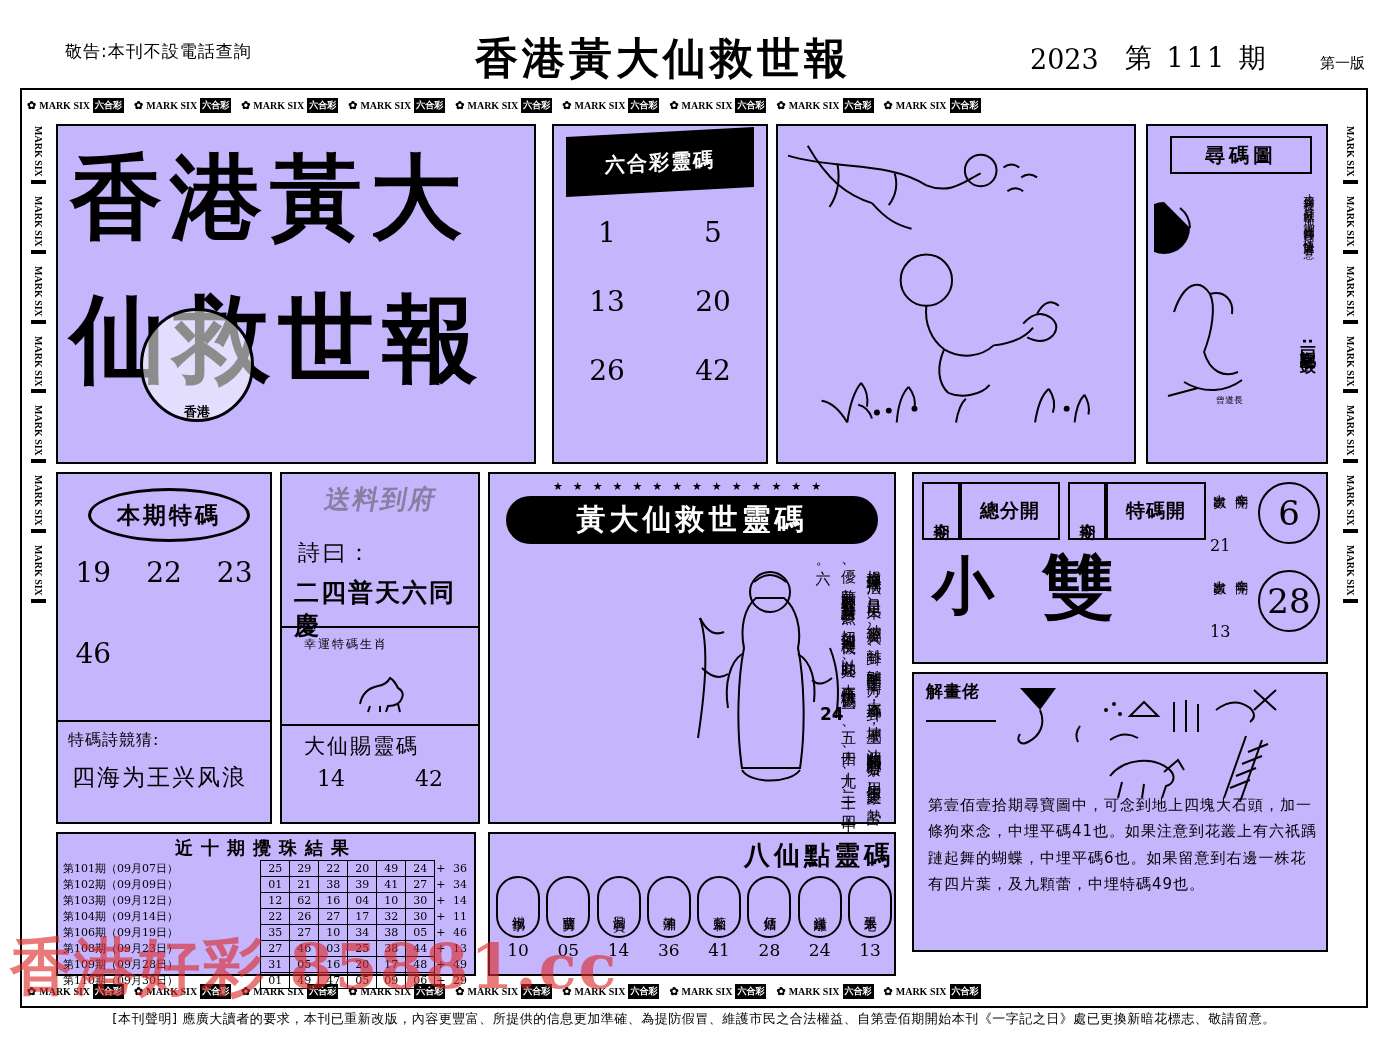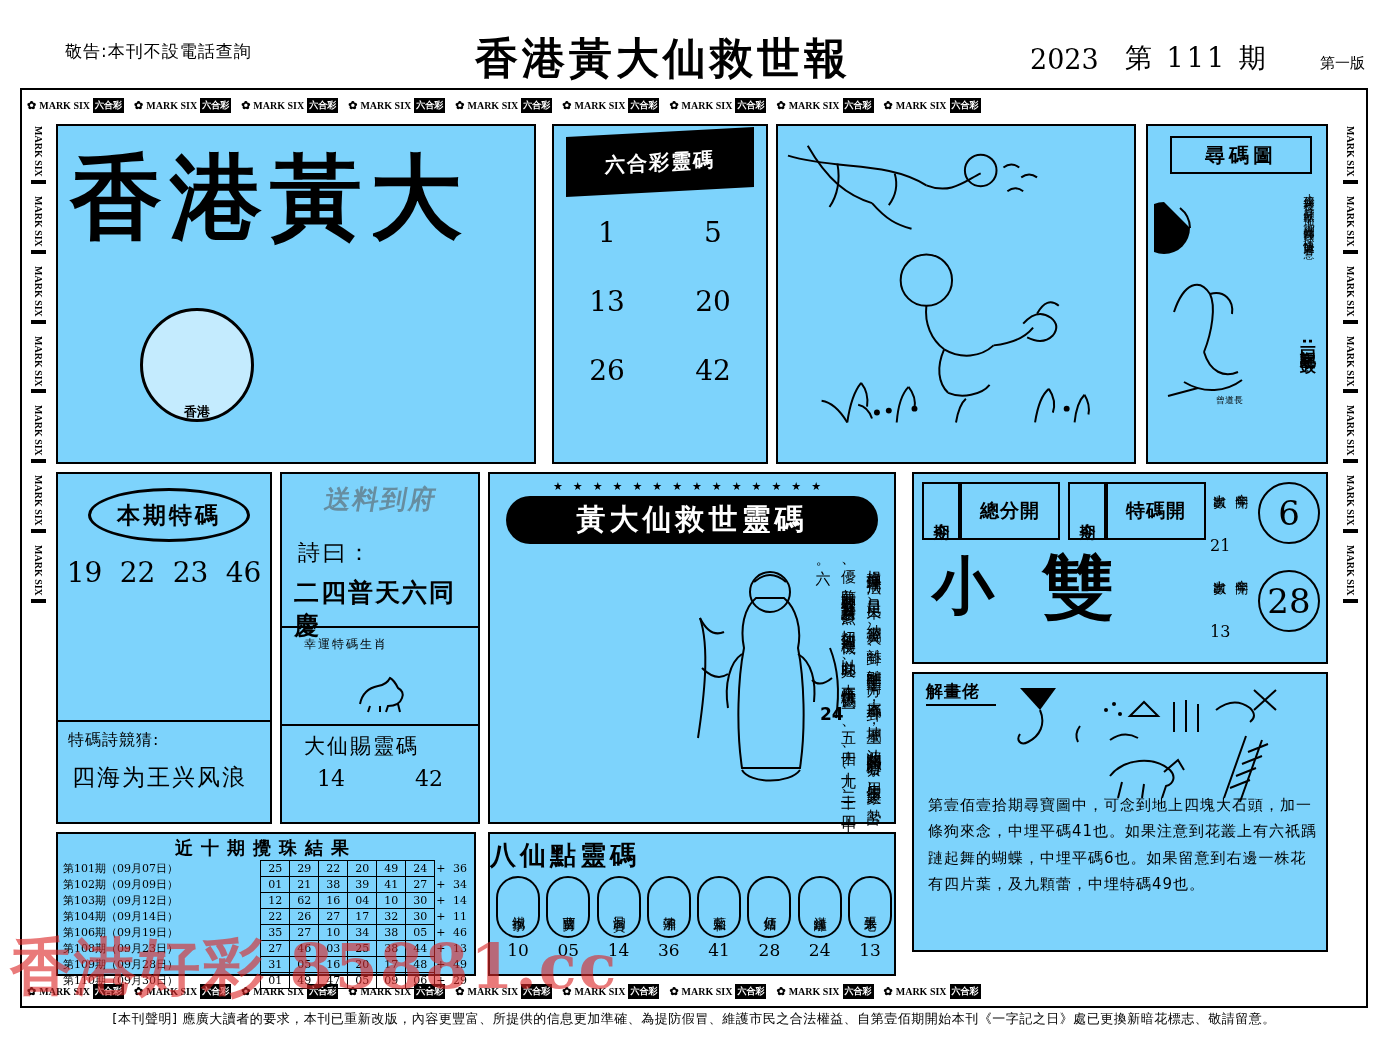--- a/index.html
+++ b/index.html
@@ -21,21 +21,21 @@
   .mark-bottom{left:22px;top:976px;width:1344px;height:30px;}
   .mark-left{left:22px;top:120px;width:32px;height:856px;flex-direction:column;}
   .mark-right{left:1334px;top:120px;width:32px;height:856px;flex-direction:column;}
   .mk{display:flex;align-items:center;gap:3px;font-size:10px;font-weight:bold;font-family:"Liberation Serif",serif;white-space:nowrap;padding:0 5px;}
   .mk .cn{font-size:9px;background:#000;color:#fff;padding:1px 2px;letter-spacing:0px;}
   .mk .flower{font-size:11px;}
   .vmk{writing-mode:vertical-rl;text-orientation:mixed;font-size:10px;font-weight:bold;font-family:"Liberation Serif",serif;padding:6px 0;display:flex;align-items:center;gap:3px;}
   .vmk .cn{background:#000;color:#fff;font-size:9px;padding:2px 1px;}
 
   
-  .box{position:absolute;border:2px solid #000;box-sizing:border-box;background:#7dd3fc;}
+  .box{position:absolute;border:2px solid #000;box-sizing:border-box;background:#c4b5fd;}
 
   
   .logobox{left:56px;top:124px;width:480px;height:340px;}
   .logo-l1{position:absolute;left:12px;top:10px;font-size:92px;font-weight:bold;font-family:"DejaVu Serif",serif;letter-spacing:8px;white-space:nowrap;}
   .logo-l2{position:absolute;left:12px;top:150px;font-size:96px;font-weight:bold;font-family:"DejaVu Serif",serif;letter-spacing:8px;white-space:nowrap;}
   .stamp{position:absolute;left:82px;top:182px;width:108px;height:108px;border:3px solid #000;border-radius:50%;display:flex;align-items:flex-end;justify-content:center;font-size:15px;font-weight:bold;background:rgba(255,255,255,0.55);}
   .stamp span{font-size:13px;line-height:1.1;text-align:center;}
 
   
   .resbox{left:552px;top:124px;width:216px;height:340px;}
@@ -48,21 +48,21 @@
 
   
   .xunbox{left:1146px;top:124px;width:182px;height:340px;}
   .xun-title{position:absolute;left:22px;top:10px;width:138px;height:34px;border:2px solid #000;display:flex;align-items:center;justify-content:center;font-size:20px;font-weight:bold;letter-spacing:4px;}
   .xun-v{position:absolute;right:10px;top:58px;writing-mode:vertical-rl;font-size:11px;line-height:1.5;height:200px;letter-spacing:2px;}
   .xun-big{position:absolute;right:8px;top:212px;writing-mode:vertical-rl;font-size:16px;font-weight:bold;}
 
   
   .tmbox{left:56px;top:472px;width:216px;height:352px;}
   .oval{position:absolute;left:30px;top:14px;width:156px;height:48px;border:3px solid #000;border-radius:50%;display:flex;align-items:center;justify-content:center;font-size:23px;font-weight:bold;letter-spacing:3px;}
-  .tmgrid{position:absolute;left:0;top:82px;width:100%;display:grid;grid-template-columns:1fr 1fr 1fr 1fr;row-gap:48px;justify-items:center;font-size:28px;font-family:"DejaVu Serif",serif;}
+  .tmgrid{position:absolute;left:0;top:82px;width:100%;display:grid;grid-template-columns:1fr 1fr 1fr;row-gap:48px;justify-items:center;font-size:28px;font-family:"DejaVu Serif",serif;}
   .tm-hr{position:absolute;left:0;top:246px;width:100%;border-top:2px solid #000;}
   .tm-sub{position:absolute;left:10px;top:256px;font-size:16px;letter-spacing:1px;}
   .tm-line{position:absolute;left:14px;top:288px;font-size:23px;letter-spacing:2px;font-family:"DejaVu Serif",serif;}
 
   
   .poembox{left:280px;top:472px;width:200px;height:352px;}
   .poem-banner{position:absolute;left:4px;top:4px;width:190px;height:42px;display:flex;align-items:center;justify-content:center;font-size:26px;font-weight:bold;color:#555;opacity:.55;letter-spacing:2px;transform:skewX(-10deg);}
   .poem-l1{position:absolute;left:16px;top:64px;font-size:22px;letter-spacing:3px;}
   .poem-l2{position:absolute;left:12px;top:102px;font-size:25px;letter-spacing:2px;font-weight:bold;}
   .poem-hr{position:absolute;left:0;top:152px;width:100%;border-top:2px solid #000;}
@@ -83,36 +83,36 @@
   .openbox{left:912px;top:472px;width:416px;height:192px;}
   .ob-tag{position:absolute;border:2px solid #000;display:flex;align-items:center;justify-content:center;font-size:16px;font-weight:bold;writing-mode:vertical-rl;letter-spacing:1px;}
   .ob-lbl{position:absolute;font-size:17px;font-weight:bold;letter-spacing:1px;border:2px solid #000;display:flex;align-items:center;justify-content:center;}
   .ob-big1{position:absolute;left:18px;top:70px;font-size:62px;font-weight:bold;font-family:"DejaVu Serif",serif;}
   .ob-big2{position:absolute;left:128px;top:66px;font-size:72px;font-weight:bold;font-family:"DejaVu Serif",serif;}
   .ob-vtext{position:absolute;writing-mode:vertical-rl;font-size:13px;line-height:1.4;letter-spacing:1px;}
   .circle{position:absolute;border:2px solid #000;border-radius:50%;display:flex;align-items:center;justify-content:center;font-size:34px;font-family:"DejaVu Serif",serif;}
 
   
   .expbox{left:912px;top:672px;width:416px;height:280px;}
-  .exp-title{position:absolute;left:12px;top:8px;width:70px;font-size:17px;font-weight:bold;line-height:1.15;letter-spacing:1px;border-bottom:2px solid #000;padding-bottom:2px;}
+  .exp-title{position:absolute;left:12px;top:8px;width:70px;font-size:17px;font-weight:bold;line-height:1.15;letter-spacing:1px;border-bottom:2px solid #000;padding-bottom:18px;}
   .exp-text{position:absolute;left:14px;top:118px;width:390px;font-size:15px;line-height:1.75;letter-spacing:1px;}
 
   
   .tenbox{left:56px;top:832px;width:420px;height:144px;}
   .ten-title{position:absolute;left:0;top:2px;width:100%;text-align:center;font-size:18px;font-weight:bold;letter-spacing:8px;}
   .ten-table{position:absolute;left:4px;top:26px;width:412px;border-collapse:collapse;font-size:11px;font-family:"DejaVu Serif",serif;}
   .ten-table td{padding:0 1px;white-space:nowrap;}
   .ten-label{text-align:left;}
   .ten-n{width:26px;height:15px;text-align:center;border:1px solid #000;border-radius:50%;}
   .ten-sp{width:8px;}
   .ten-last{text-align:center;}
 
   
   .eightbox{left:488px;top:832px;width:408px;height:144px;}
-  .eight-title{position:absolute;left:0;top:4px;width:100%;text-align:left;font-size:26px;font-weight:bold;letter-spacing:4px;font-family:"DejaVu Serif",serif;}
+  .eight-title{position:absolute;left:0;top:4px;width:100%;text-align:right;font-size:26px;font-weight:bold;letter-spacing:4px;font-family:"DejaVu Serif",serif;}
   .eight-row{position:absolute;left:6px;top:42px;width:396px;display:flex;justify-content:space-between;}
   .eight-cell{width:44px;text-align:center;}
   .eight-pill{height:58px;border:2px solid #000;border-radius:22px;display:flex;align-items:center;justify-content:center;}
   .eight-name{writing-mode:vertical-rl;font-size:13px;line-height:1.1;letter-spacing:1px;margin:0 auto;}
   .eight-num{margin-top:2px;font-size:17px;font-family:"DejaVu Serif",serif;}
 
   
   .footer{position:absolute;left:22px;top:1010px;width:1344px;font-size:13px;text-align:center;letter-spacing:0.5px;}
 
   
@@ -283,20 +283,21 @@
         <span class="cn">六合彩</span>
       </div>
       <div class="vmk">
         <span>MARK SIX</span>
         <span class="cn">六合彩</span>
       </div>
     </div>
 
   <div class="box logobox">
     <div class="logo-l1">香港黃大</div>
+    <div class="logo-l2">仙救世報</div>
     <div class="stamp">
         <span>香港</span>
       </div>
   </div>
 
   <div class="box resbox">
     <div class="resbanner">六合彩靈碼</div>
     <div class="resgrid" id="resGrid">
         <div>1</div>
         <div>5</div>

